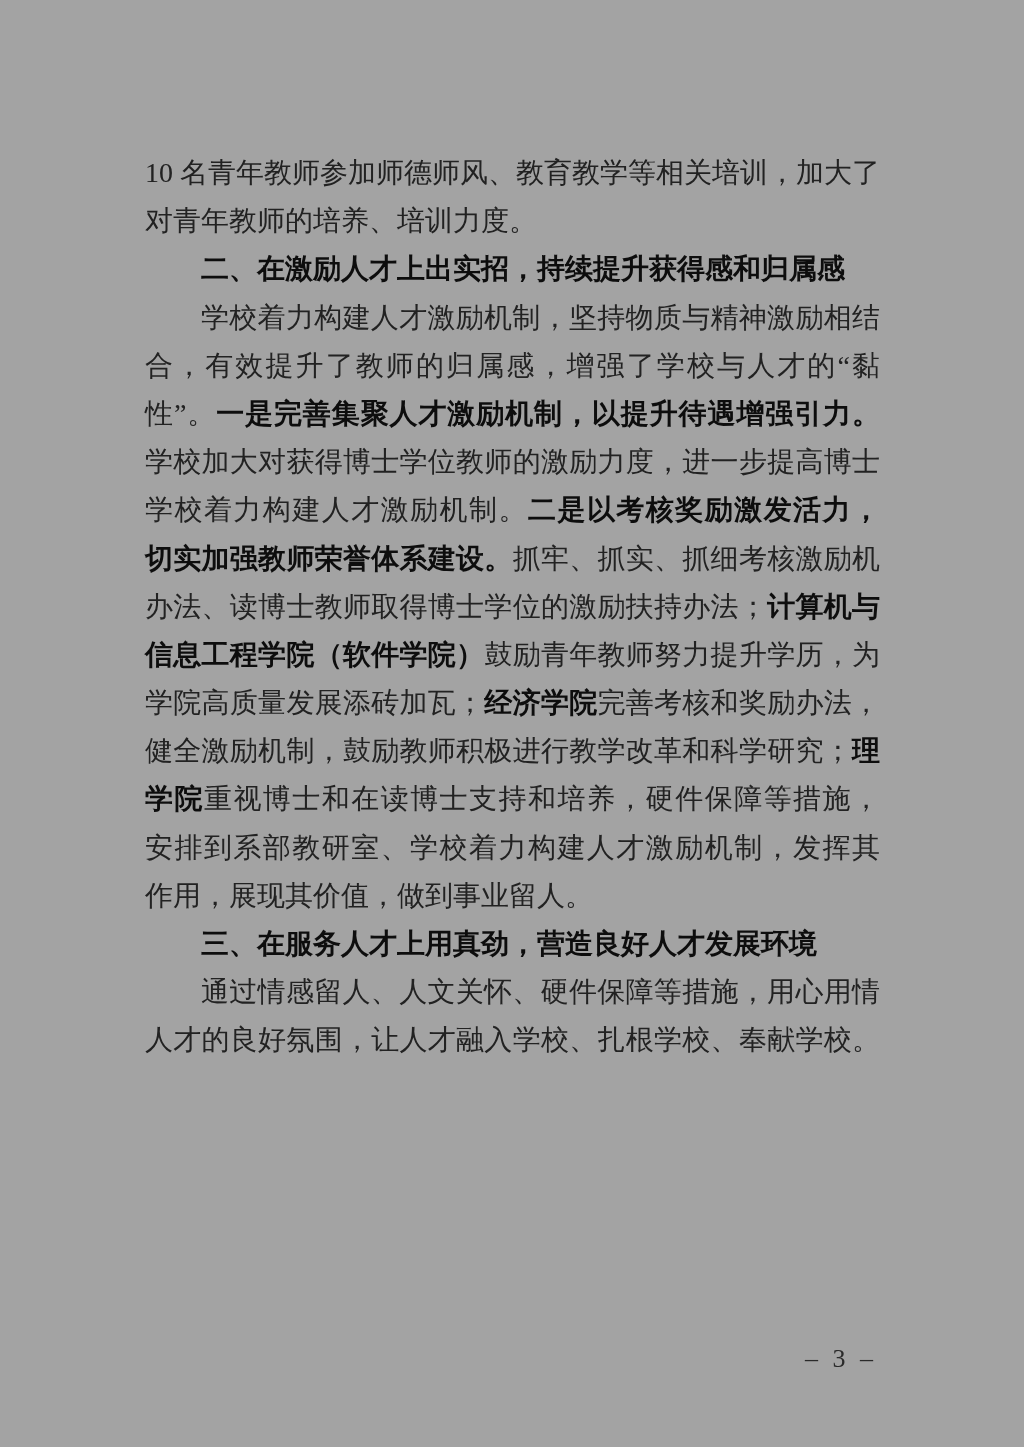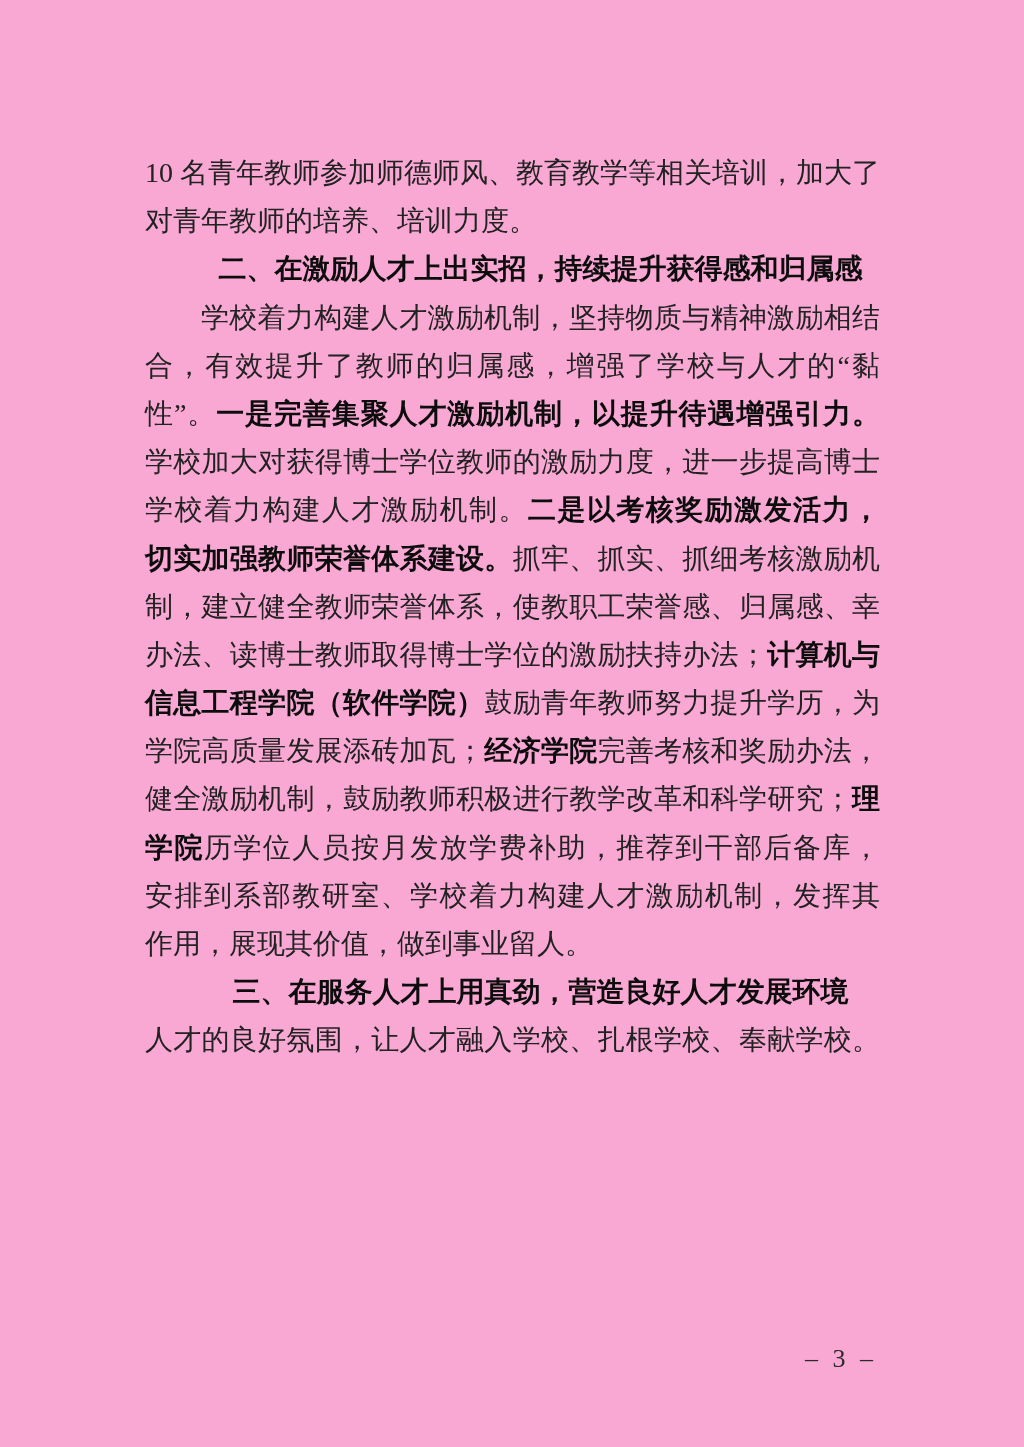--- a/index.html
+++ b/index.html
@@ -4,21 +4,21 @@
 <style>
   html, body {
     margin: 0;
     padding: 0;
     background: #fdfdfd;
   }
   .page {
     position: relative;
     width: 1024px;
     height: 1447px;
-    background: #f9a8d4;
+    background: #a3a3a3;
     overflow: hidden;
     font-family: "Liberation Serif", serif;
     color: #222222;
   }
   .doc-body {
     position: absolute;
     left: 145px;
     top: 149px;
     width: 735px;
   }
@@ -41,21 +41,20 @@
   }
   .line .b {
     font-weight: 700;
     font-family: "Liberation Sans", sans-serif;
     color: #0d0d0d;
   }
   .line.heading {
     font-weight: 700;
     font-family: "Liberation Sans", sans-serif;
     color: #0d0d0d;
-    text-align: center;
   }
   .page-number {
     position: absolute;
     top: 1344px;
     right: 147px;
     font-size: 26px;
     line-height: 30px;
     color: #2a2a2a;
     font-family: "Liberation Serif", serif;
     letter-spacing: 4px;
@@ -69,25 +68,25 @@
   <div class="doc-body">
       <div class="line fit"><span class="n">10 名青年教师参加师德师风、教育教学等相关培训，加大了</span></div>
       <div class="line"><span class="n">对青年教师的培养、培训力度。</span></div>
       <div class="line heading indent"><span class="b">二、在激励人才上出实招，持续提升获得感和归属感</span></div>
       <div class="line indent fit"><span class="n">学校着力构建人才激励机制，坚持物质与精神激励相结</span></div>
       <div class="line fit"><span class="n">合，有效提升了教师的归属感，增强了学校与人才的“黏</span></div>
       <div class="line fit"><span class="n">性”。</span><span class="b">一是完善集聚人才激励机制，以提升待遇增强引力。</span></div>
       <div class="line fit"><span class="n">学校加大对获得博士学位教师的激励力度，进一步提高博士</span></div>
       <div class="line fit"><span class="n">学校着力构建人才激励机制。</span><span class="b">二是以考核奖励激发活力，</span></div>
       <div class="line fit"><span class="b">切实加强教师荣誉体系建设。</span><span class="n">抓牢、抓实、抓细考核激励机</span></div>
-      <div class="line fit"><span class="n">制，建立健全教师荣誉体系，使教职工荣誉感、归属感、幸</span></div>
       <div class="line fit"><span class="n">办法、读博士教师取得博士学位的激励扶持办法；</span><span class="b">计算机与</span></div>
       <div class="line fit"><span class="b">信息工程学院（软件学院）</span><span class="n">鼓励青年教师努力提升学历，为</span></div>
       <div class="line fit"><span class="n">学院高质量发展添砖加瓦；</span><span class="b">经济学院</span><span class="n">完善考核和奖励办法，</span></div>
       <div class="line fit"><span class="n">健全激励机制，鼓励教师积极进行教学改革和科学研究；</span><span class="b">理</span></div>
-      <div class="line fit"><span class="b">学院</span><span class="n">历学位人员按月发放学费补助，推荐到干部后备库，</span></div>
+      <div class="line fit"><span class="b">学院</span><span class="n">重视博士和在读博士支持和培养，硬件保障等措施，</span></div>
       <div class="line fit"><span class="n">安排到系部教研室、学校着力构建人才激励机制，发挥其</span></div>
       <div class="line"><span class="n">作用，展现其价值，做到事业留人。</span></div>
       <div class="line heading indent"><span class="b">三、在服务人才上用真劲，营造良好人才发展环境</span></div>
+      <div class="line indent fit"><span class="n">通过情感留人、人文关怀、硬件保障等措施，用心用情</span></div>
       <div class="line fit"><span class="n">人才的良好氛围，让人才融入学校、扎根学校、奉献学校。</span></div>
     </div>
   <div class="page-number">– 3 –</div>
 </div>
 
 </body></html>

